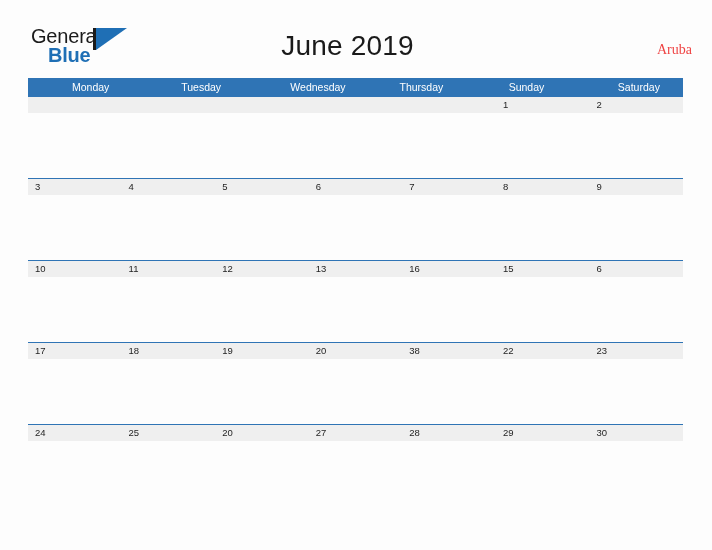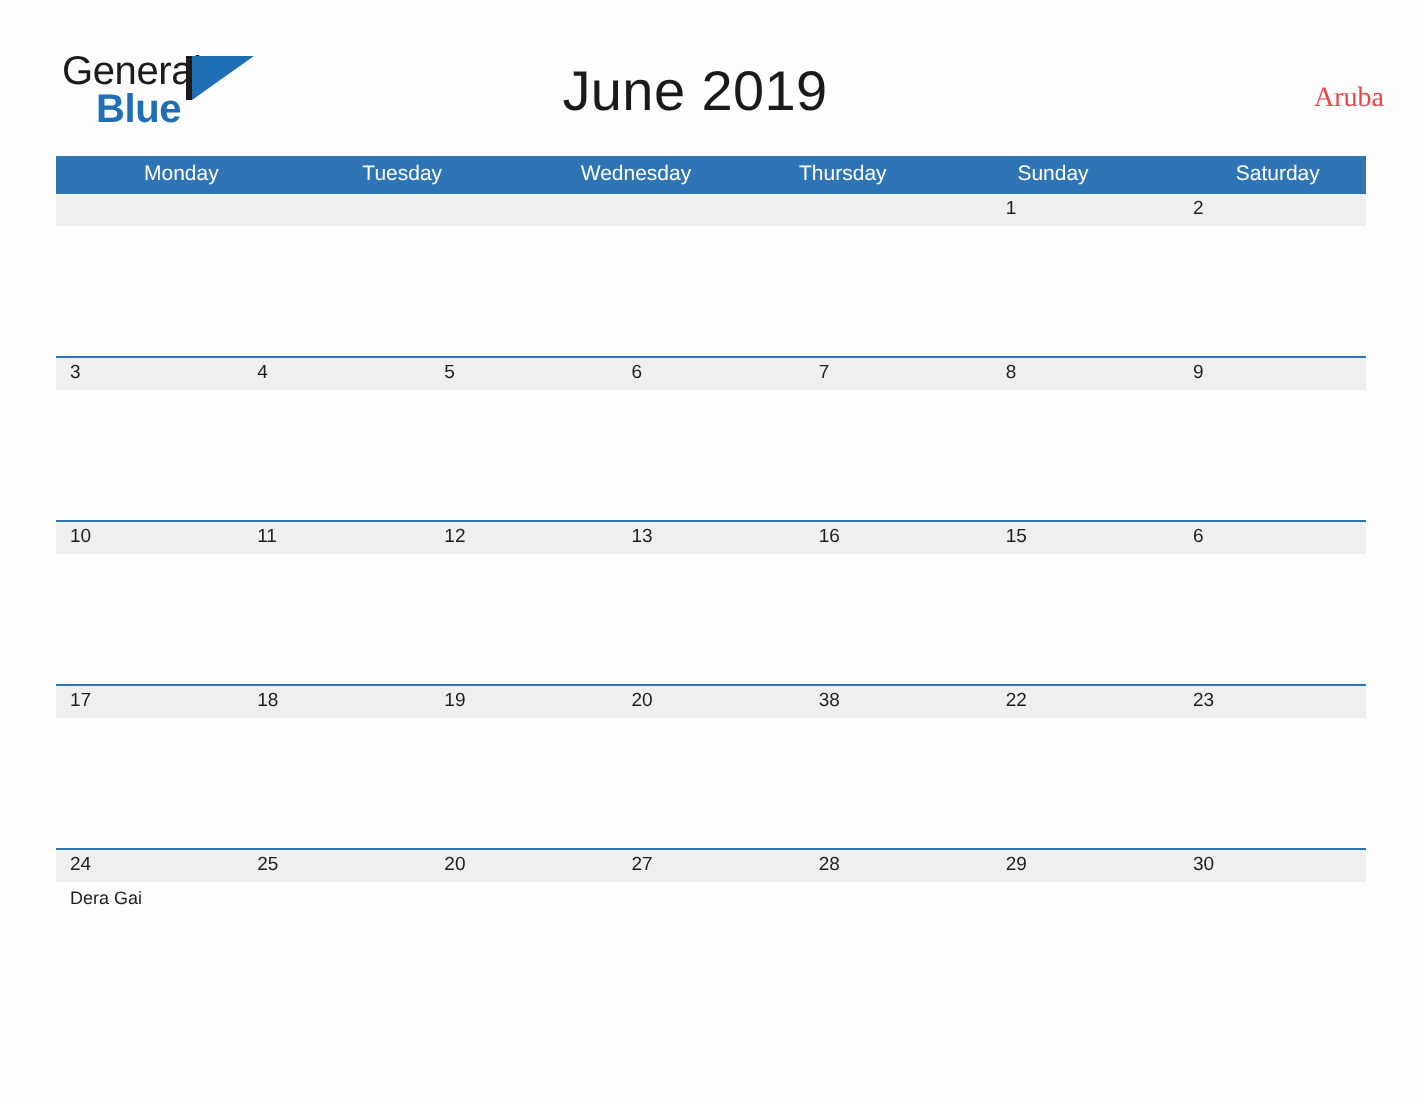--- a/index.html
+++ b/index.html
@@ -283,28 +283,17 @@
         <div class="week">
           <div class="week-dates">
             <div class="daycell-num">24</div>
             <div class="daycell-num">25</div>
             <div class="daycell-num">20</div>
             <div class="daycell-num">27</div>
             <div class="daycell-num">28</div>
             <div class="daycell-num">29</div>
             <div class="daycell-num">30</div>
           </div>
-          <div class="week-events">
-            <div class="daycell-events">
-              <div class="event">Dera Gai</div>
-            </div>
-            <div class="daycell-events"></div>
-            <div class="daycell-events"></div>
-            <div class="daycell-events"></div>
-            <div class="daycell-events"></div>
-            <div class="daycell-events"></div>
-            <div class="daycell-events"></div>
-          </div>
         </div>
       </div>
   </div>
 
 </div>
 
 </body></html>

